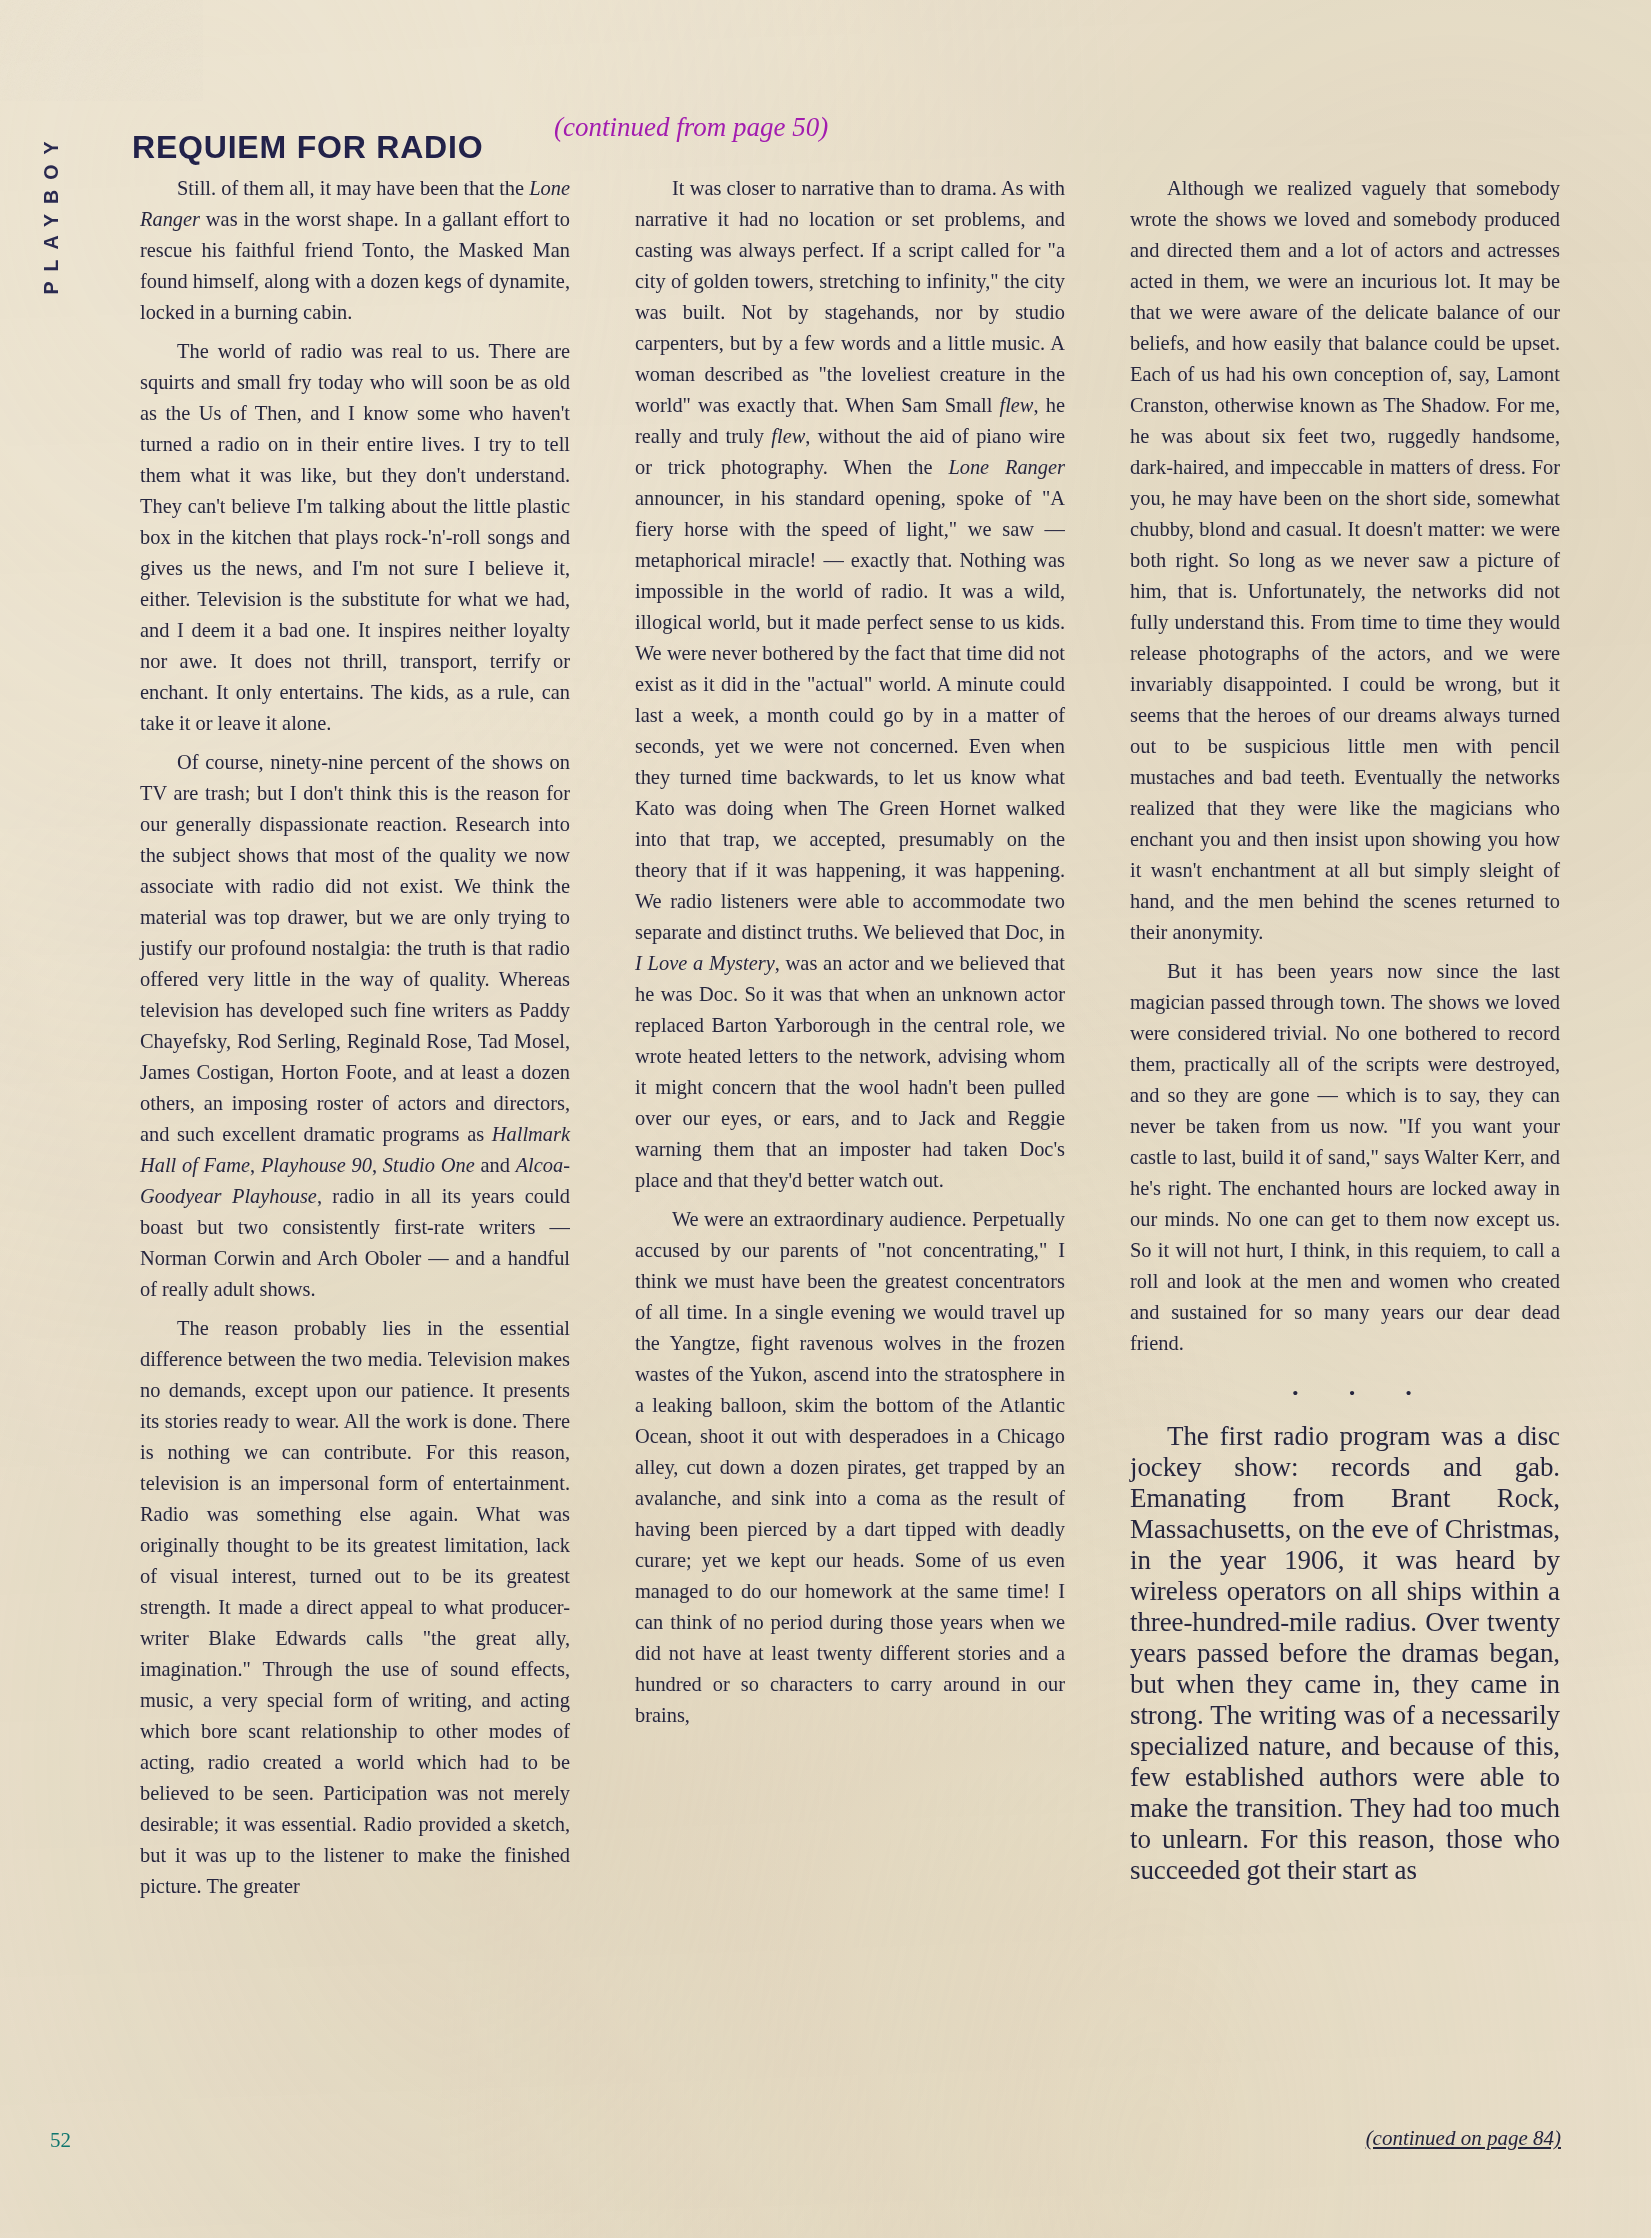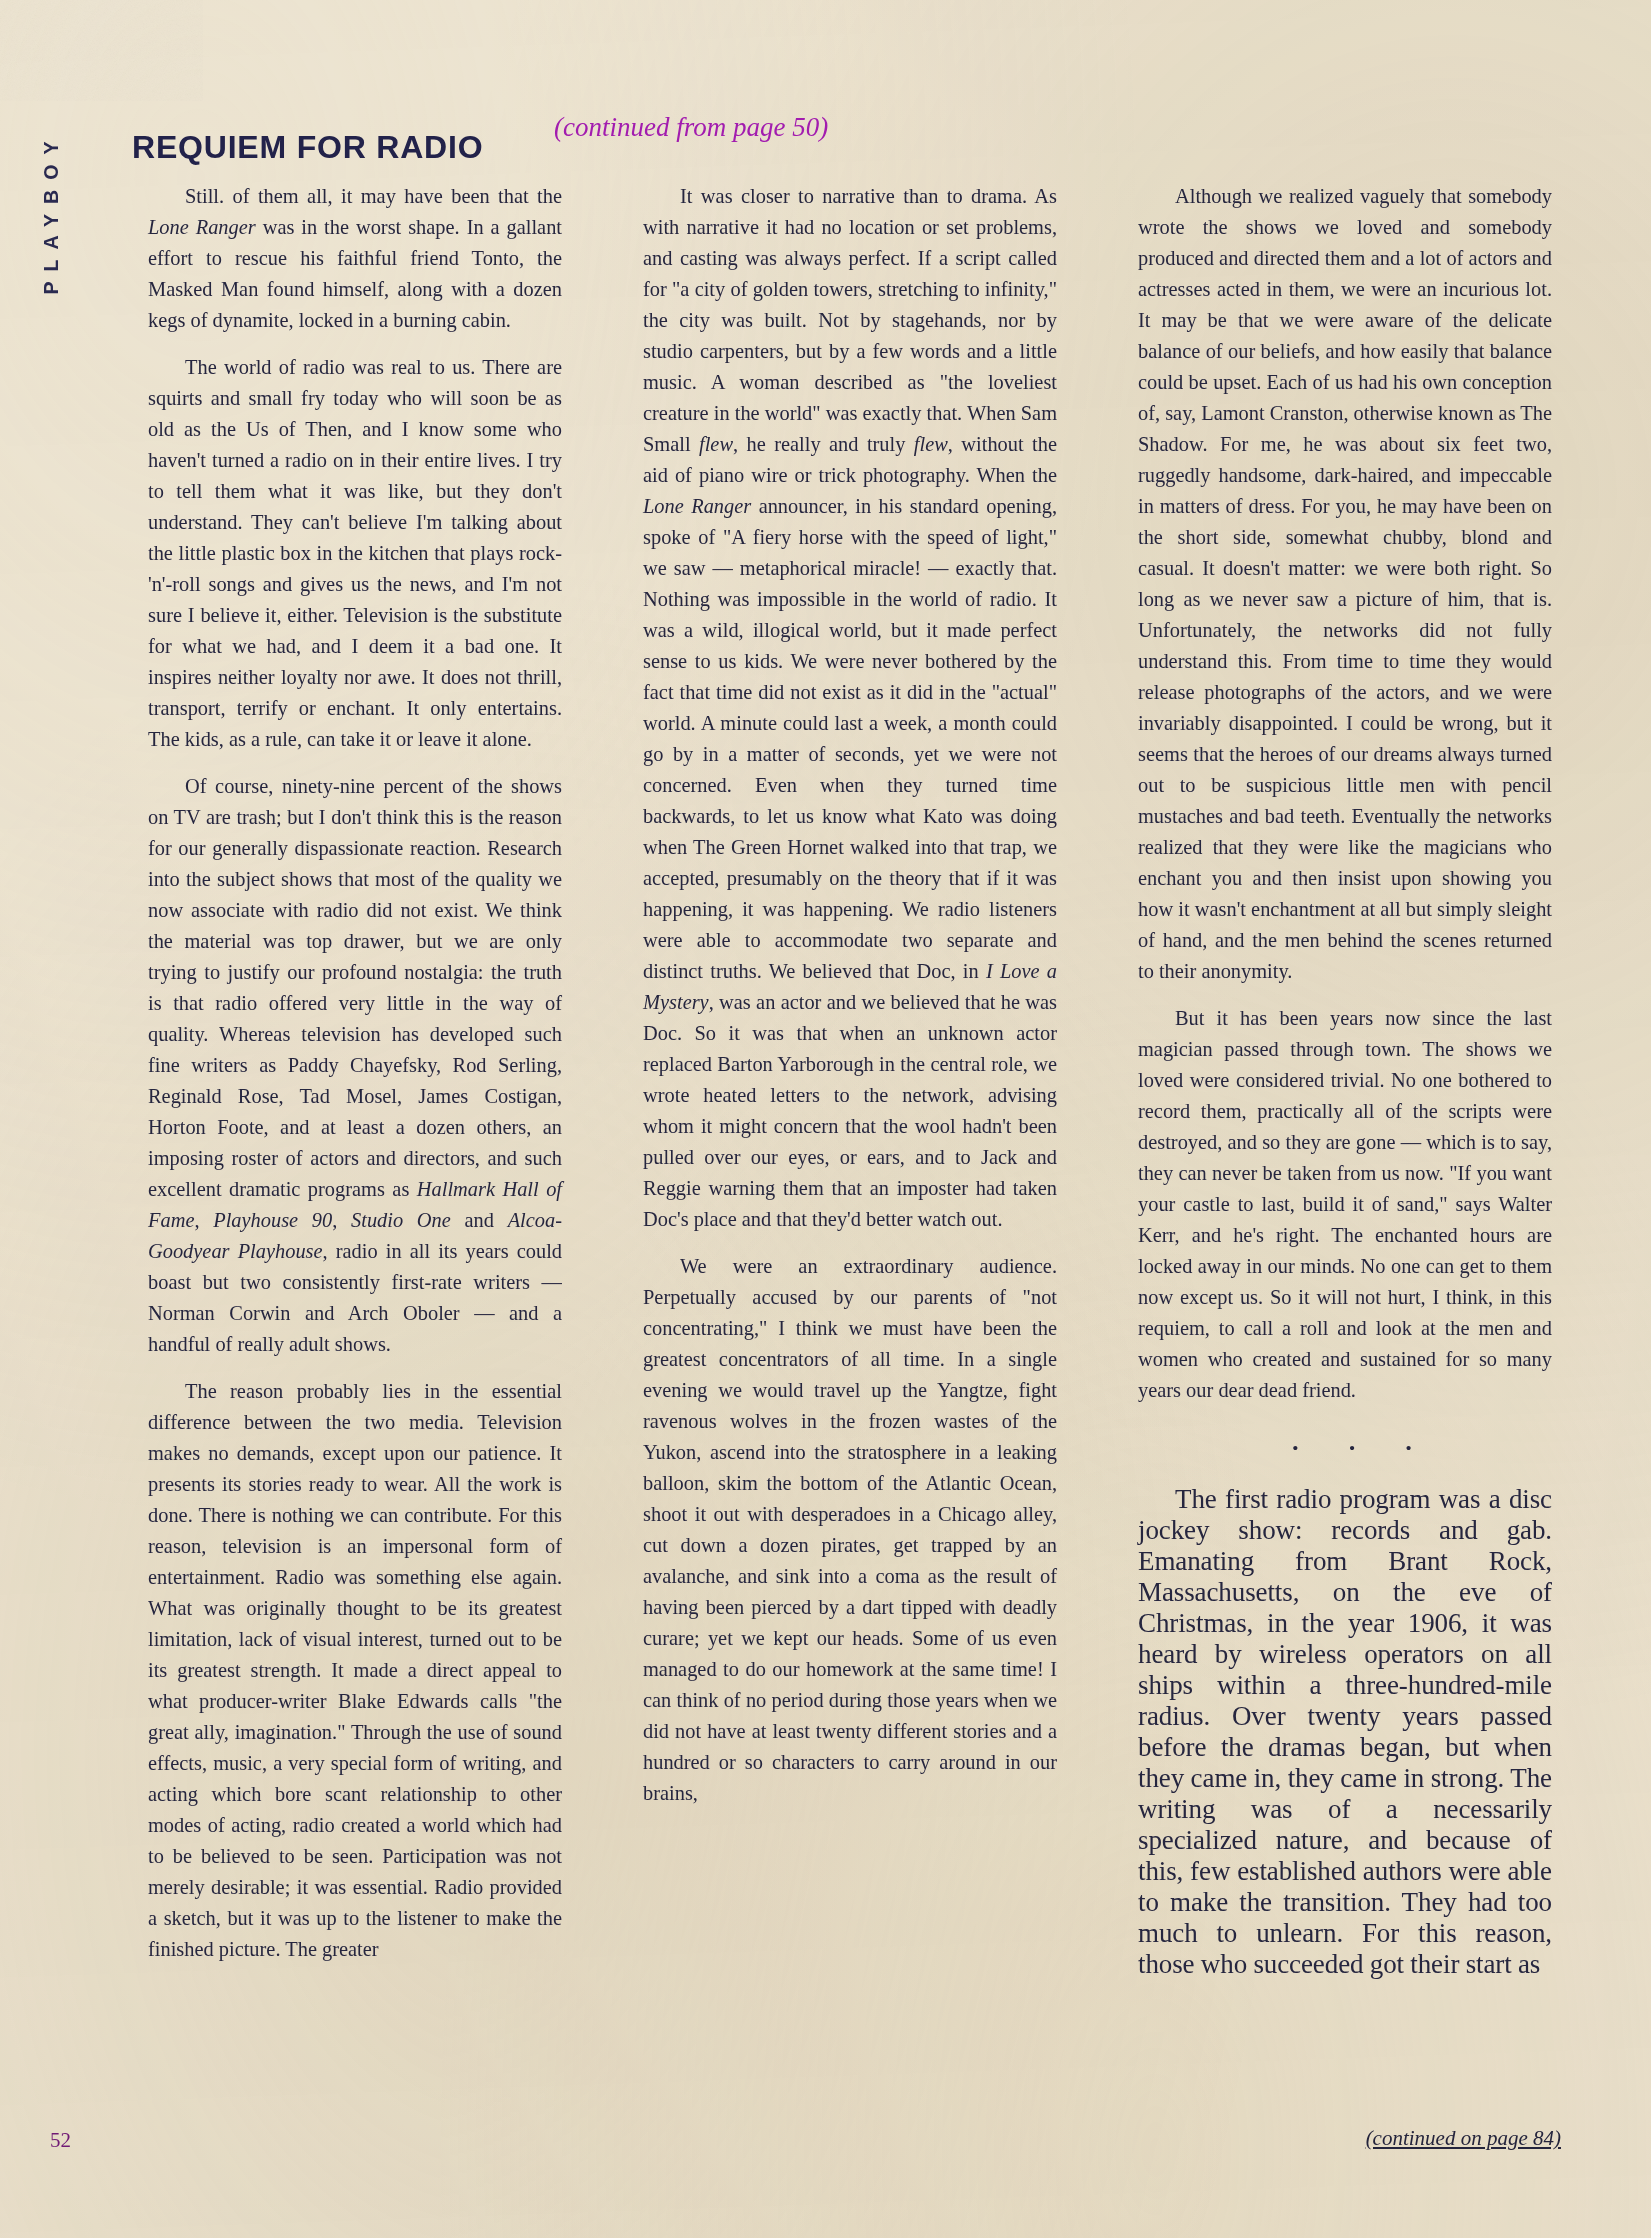--- a/index.html
+++ b/index.html
@@ -98,21 +98,21 @@
     line-height: 31px;
     color: #26263f;
     overflow: hidden;
     hyphens: none;
   }
   #col-1 { left: 132px; }
   #col-2 { left: 627px; }
   #col-3 { left: 1122px; }
 
   .column p {
-    margin: 16px;
+    margin: 8px;
     text-indent: 37px;
   }
   .column p.noindent { text-indent: 0; }
 
   
   #col-3 p.dense {
     font-size: 27px;
     letter-spacing: -0.1px;
     word-spacing: -0.3px;
   }
@@ -129,21 +129,21 @@
     color: #26263f;
   }
 
   
   #page-number {
     position: absolute;
     left: 50px;
     top: 2128px;
     font-size: 21px;
     font-family: "Liberation Serif", "DejaVu Serif", serif;
-    color: #701a75;
+    color: #0f766e;
   }
 
   #continued-on {
     position: absolute;
     right: 90px;
     top: 2126px;
     font-style: italic;
     font-size: 21px;
     color: #24243c;
     white-space: nowrap;

